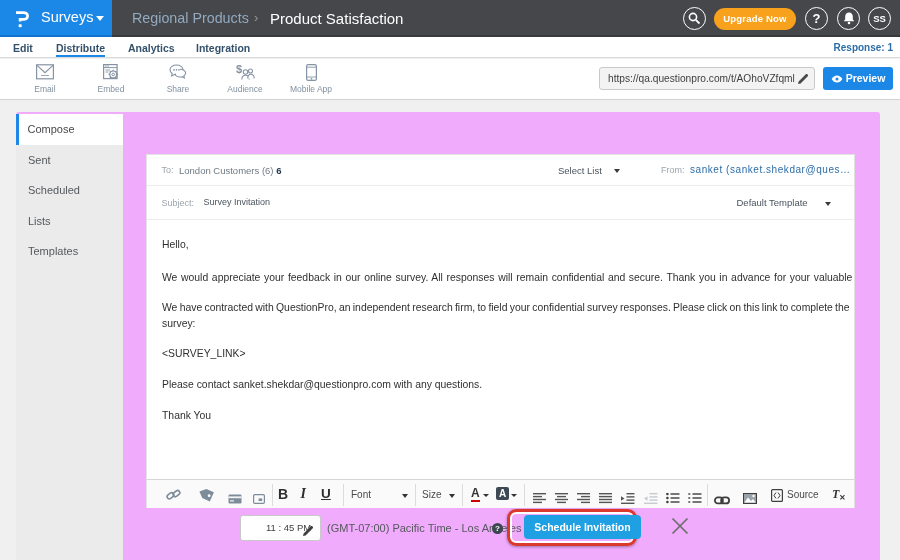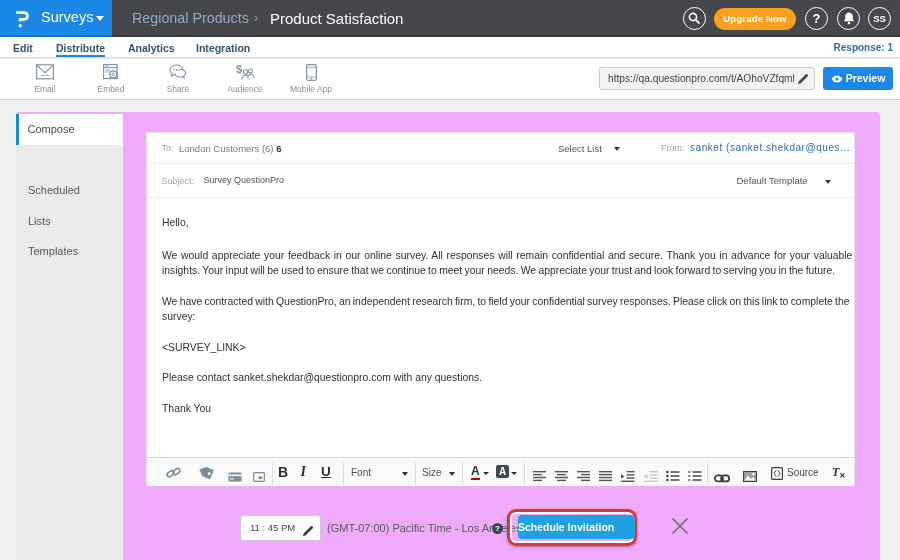--- a/index.html
+++ b/index.html
@@ -32,21 +32,21 @@
   #urlbox { position:absolute; left:599px; top:8px; width:216px; height:23px; background:#F3F3F3; border:1px solid #C9C9C9; border-radius:3px; font-size:10.2px; color:#3F3F3F; line-height:21px; padding-left:8px; }
   #previewbtn { position:absolute; left:823px; top:8px; width:70px; height:23px; background:#1B87E6; border-radius:3px; color:#FFF; font-size:10.5px; font-weight:bold; text-align:center; line-height:23px; }
 
   
   #panel { position:absolute; left:16px; top:112px; width:864px; height:448px; background:#f0abfc; border-radius:3px 3px 0 0; }
   #sidebg { position:absolute; left:0px; top:2px; width:107px; height:446px; background:#EBEBEB; }
   .sitem { position:absolute; left:0px; width:107px; height:30.5px; font-size:11px; color:#55585C; line-height:30.5px; padding-left:12px; background:#EBEBEB; }
   #s0 { background:#FFF; border-left:3.5px solid #1B87E6; color:#46484B; padding-left:8.5px; }
 
   
-  #card { position:absolute; left:130px; top:20px; width:709px; height:354px; border:1px solid #E2E2E2; background:#FFF; }
+  #card { position:absolute; left:130px; top:42px; width:709px; height:354px; border:1px solid #E2E2E2; background:#FFF; }
   #torow { position:absolute; left:0; top:0; width:707px; height:31px; border-bottom:1px solid #ECECEC; }
   #subjrow { position:absolute; left:0; top:31px; width:707px; height:34px; border-bottom:1px solid #ECECEC; }
   .glabel { color:#9CA4AC; font-size:9px; }
   .gval { color:#49535D; font-size:9.5px; }
   #body { position:absolute; left:0; top:65px; width:707px; height:259px; padding:16.5px 10px 0 15px; font-size:10.4px; line-height:15.35px; color:#303030; white-space:nowrap; overflow:hidden; }
   #body p { margin:0 0 15.35px 0; }
   #ebar { position:absolute; left:0; top:324px; width:707px; height:29px; background:#FAFAFA; border-top:1px solid #D6D6D6; }
 
   
   .sinput { position:absolute; top:403px; height:26px; background:#FFF; border:1px solid #C9C9C9; border-radius:3px; font-size:9.5px; color:#3F3F3F; line-height:24px; }
@@ -157,42 +157,43 @@
       </svg></div>
   <div id="previewbtn"><svg width="12" height="8" viewBox="0 0 13 9" style="vertical-align:-0.5px; margin-right:3px;">
         <path d="M0.5,4.5 C2,1.8 4,0.5 6.5,0.5 C9,0.5 11,1.8 12.5,4.5 C11,7.2 9,8.5 6.5,8.5 C4,8.5 2,7.2 0.5,4.5 Z" fill="#FFF"></path>
         <circle cx="6.5" cy="4.5" r="1.7" fill="#1B87E6"></circle>
       </svg>Preview</div>
 </div>
 
 <div id="panel">
   <div id="sidebg"></div>
   <div class="sitem" id="s0" style="top:2px;">Compose</div>
+  <div class="sitem" style="top:32.5px;">Sent</div>
   <div class="sitem" style="top:63px;">Scheduled</div>
   <div class="sitem" style="top:124px;">Templates</div>
   <div class="sitem" style="top:93.5px;">Lists</div>
 
   <div id="card">
     <div id="torow">
       <span class="glabel abs" style="left:14.5px; top:10px;">To:</span>
       <span class="gval abs" style="left:32px; top:9.5px; color:#6F7984;">London Customers (6) <b style="color:#1F3550;">6</b></span>
       <span class="gval abs" style="left:411px; top:9.5px;">Select List</span>
       <span class="abs" style="left:467px; top:14px; width:0; height:0; border-left:3.5px solid transparent; border-right:3.5px solid transparent; border-top:4px solid #3A3A3A;"></span>
       <span class="glabel abs" style="left:514px; top:10px;">From:</span>
       <span class="abs" style="left:543px; top:9px; color:#2D6DA8; font-size:10px; letter-spacing:0.55px; white-space:nowrap;">sanket (sanket.shekdar@ques…</span>
     </div>
     <div id="subjrow">
       <span class="glabel abs" style="left:14.5px; top:11.5px;">Subject:</span>
-      <span class="gval abs" style="left:56.5px; top:11px; font-size:9px;">Survey QuestionPro</span>
+      <span class="gval abs" style="left:56.5px; top:11px; font-size:9px;">Survey Invitation</span>
       <span class="gval abs" style="left:589.5px; top:11px;">Default Template</span>
       <span class="abs" style="left:678px; top:15.5px; width:0; height:0; border-left:3.5px solid transparent; border-right:3.5px solid transparent; border-top:4px solid #3A3A3A;"></span>
     </div>
     <div id="body">
       <p style="margin-bottom:17.9px;">Hello,</p>
-      <p><span style="word-spacing:0.77px;">We would appreciate your feedback in our online survey. All responses will remain confidential and secure. Thank you in advance for your valuable</span><br><span style="word-spacing:-0.54px;">insights. Your input will be used to ensure that we continue to meet your needs. We appreciate your trust and look forward to serving you in the future.</span></p>
+      <p><span style="word-spacing:0.77px;">We would appreciate your feedback in our online survey. All responses will remain confidential and secure. Thank you in advance for your valuable</span><br></p>
       <p><span style="word-spacing:-0.61px;text-align:right;">We have contracted with QuestionPro, an independent research firm, to field your confidential survey responses. Please click on this link to complete the</span><br>survey:</p>
       <p>&lt;SURVEY_LINK&gt;</p>
       <p>Please contact sanket.shekdar@questionpro.com with any questions.</p>
       <p>Thank You</p>
     </div>
     <div id="ebar">
       <span class="abs" style="left:19px; top:8px;"><svg width="15" height="14" viewBox="0 0 15 14">
             <g fill="none" stroke="#7E8C9A" stroke-width="1.6">
               <rect x="0.9" y="5.6" width="7.2" height="4.4" rx="2.2" transform="rotate(-38 4.5 7.8)"></rect>
               <rect x="6.9" y="3.4" width="7.2" height="4.4" rx="2.2" transform="rotate(-38 10.5 5.6)"></rect>
@@ -297,25 +298,25 @@
           </svg></span>
       <span class="abs" style="left:624px; top:8px;"><svg width="12" height="13" viewBox="0 0 12 13">
             <rect x="0.6" y="0.6" width="10.8" height="11.8" rx="1" fill="none" stroke="#3E3E3E" stroke-width="1.2"></rect>
             <path d="M5,3.5 L3,6.5 L5,9.5 M7,3.5 L9,6.5 L7,9.5" fill="none" stroke="#3E3E3E" stroke-width="1"></path>
           </svg></span>
       <span class="abs" style="left:640px; top:9px; font-size:10px; color:#4A4A4A;">Source</span>
       <span class="abs" style="left:685px; top:7px; font-size:12px; font-style:italic; font-weight:bold; font-family:'Liberation Serif',serif; color:#333;">T<span style="font-size:7.5px; font-style:normal; font-family:'Liberation Sans'; vertical-align:-1.5px;">✕</span></span>
     </div>
   </div>
 
-  <div class="sinput" style="left:224px; width:81px; padding-left:9px;">11 : 45 PM<span id="penic" class="abs" style="left:61px; top:6px;"><svg width="12" height="12" viewBox="0 0 12 12">
+  <div class="sinput" style="left:224px; width:81px; padding-left:25px;">11 : 45 PM<span id="penic" class="abs" style="left:61px; top:6px;"><svg width="12" height="12" viewBox="0 0 12 12">
           <path d="M1,11 L1.6,8.4 L8.8,1.2 C9.2,0.8 9.9,0.8 10.3,1.2 L10.8,1.7 C11.2,2.1 11.2,2.8 10.8,3.2 L3.6,10.4 L1,11 Z" fill="#3F3F3F"></path>
         </svg></span></div>
   <div class="abs" style="left:311px; top:410px; font-size:11px; color:#55595D;">(GMT-07:00) Pacific Time - Los Angeles</div>
   <div class="abs" style="left:476px; top:411px; width:11px; height:11px; border-radius:50%; background:#3D4752; color:#FFF; font-size:8px; font-weight:bold; text-align:center; line-height:11px;">?</div>
   <div class="abs" id="redring" style="left:491px; top:397px; width:130px; height:37px; border:3.5px solid #DB392E; border-radius:9px; box-shadow:0 1px 3px rgba(0,0,0,0.35), inset 0 0 0 2px #FFF;">
-    <div class="abs" style="left:8px; top:2.5px; width:117px; height:24px; background:#1FA0E2; border-radius:4px; color:#FFF; font-size:10.5px; font-weight:bold; line-height:24px;">Schedule Invitation</div>
+    <div class="abs" style="left:14px; top:2.5px; width:117px; height:24px; background:#1FA0E2; border-radius:4px; color:#FFF; font-size:10.5px; font-weight:bold; text-align:center; line-height:24px;">Schedule Invitation</div>
   </div>
   <div id="xclose"><svg width="18" height="18" viewBox="0 0 18 18">
         <line x1="1.5" y1="1.5" x2="16.5" y2="16.5" stroke="#6E6E6E" stroke-width="1.7"></line>
         <line x1="16.5" y1="1.5" x2="1.5" y2="16.5" stroke="#6E6E6E" stroke-width="1.7"></line>
       </svg></div>
 </div>
 
 </body></html>

